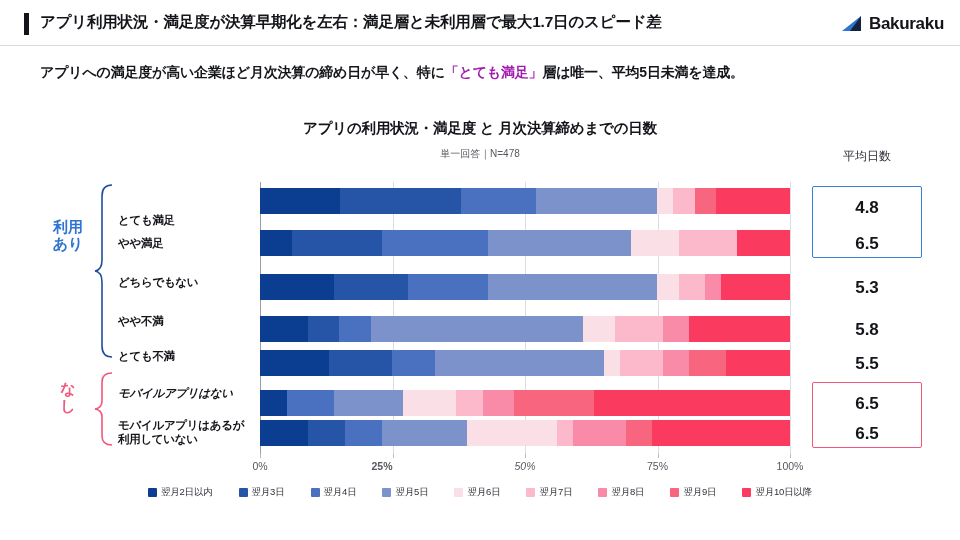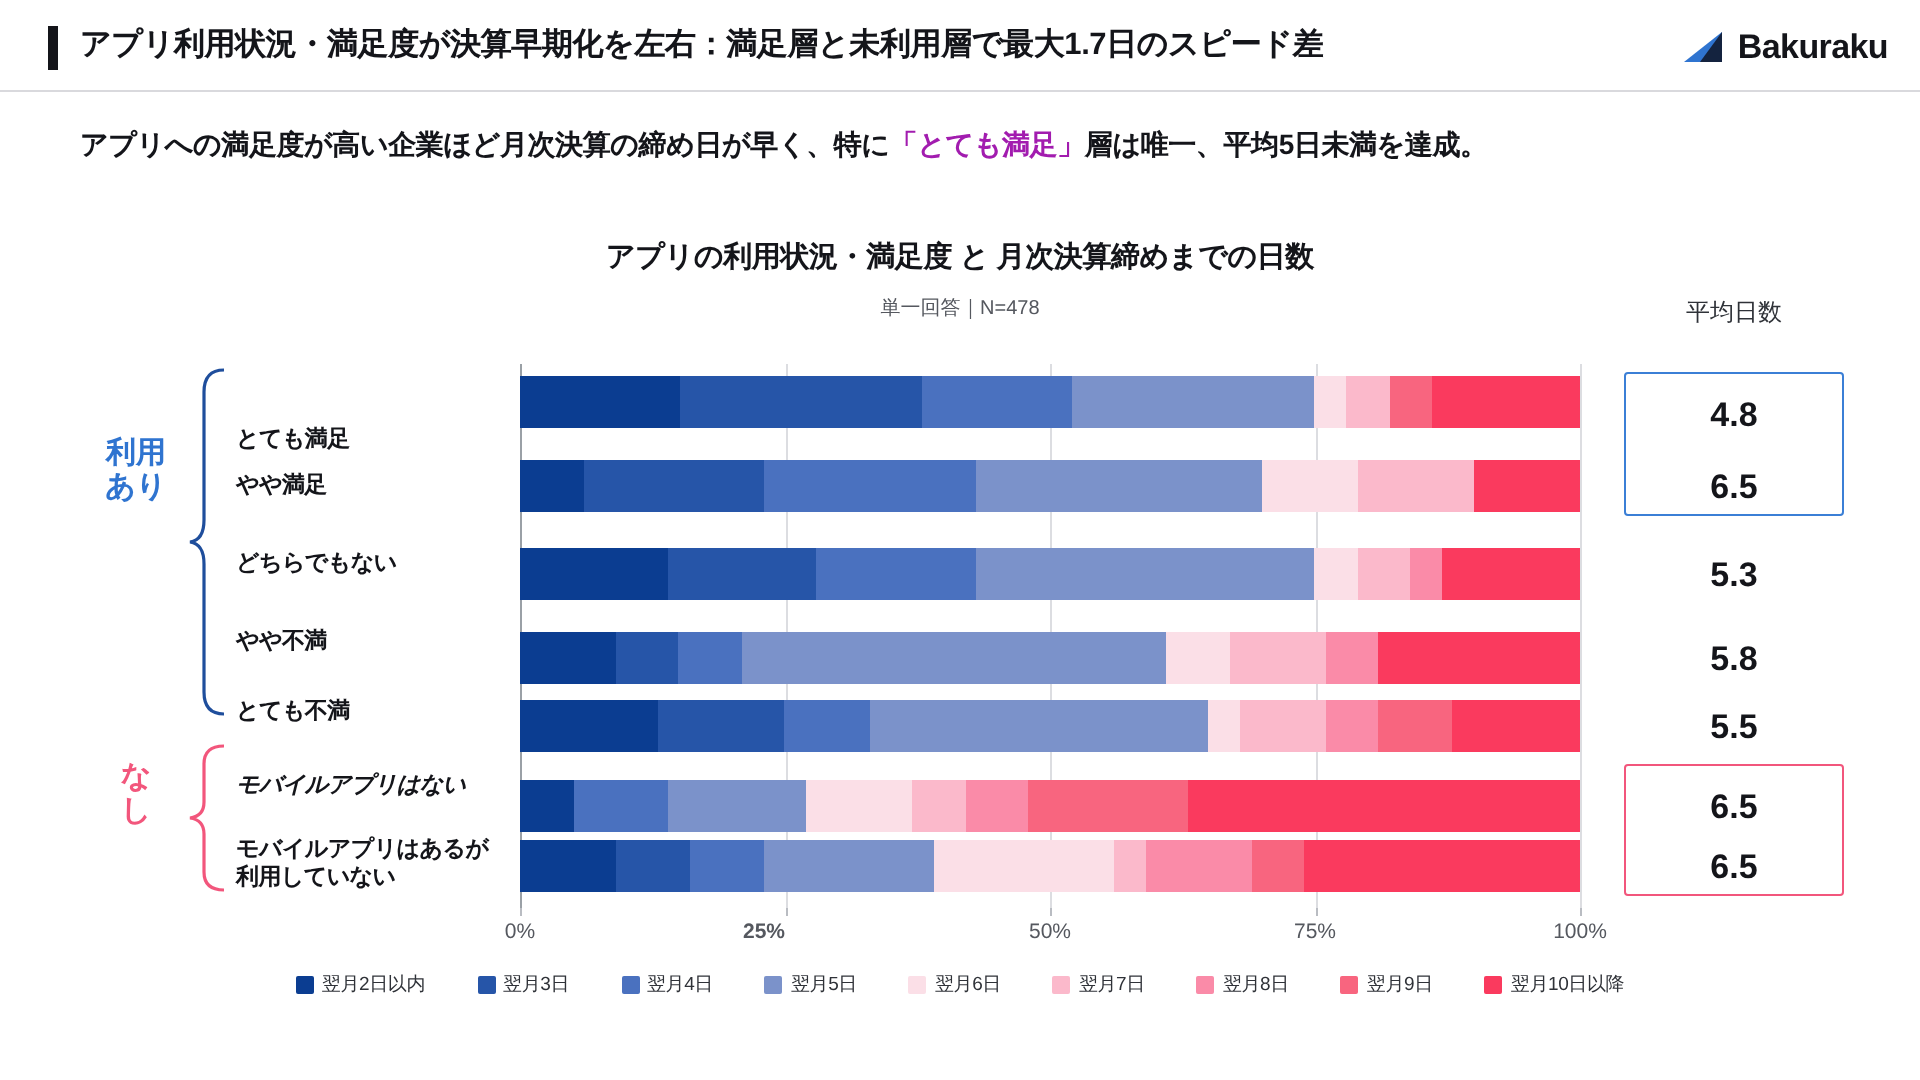--- a/index.html
+++ b/index.html
@@ -207,21 +207,21 @@
 
   <div class="plot" id="plot">
       <div class="axisline" style="left: 0px;"></div>
       <div class="tick" style="left: 0px;"></div>
       <div class="xlab" style="left: 0px;">0%</div>
       <div class="gridline" style="left: 132.5px;"></div>
       <div class="tick" style="left: 132.5px;"></div>
       <div class="xlab" style="left: 122px; font-weight: bold;">25%</div>
       <div class="gridline" style="left: 265px;"></div>
       <div class="tick" style="left: 265px;"></div>
-      <div class="xlab" style="left: 265px;">50%</div>
+      <div class="xlab" style="left: 265px; font-style: italic;">50%</div>
       <div class="gridline" style="left: 397.5px;"></div>
       <div class="tick" style="left: 397.5px;"></div>
       <div class="xlab" style="left: 397.5px;">75%</div>
       <div class="gridline" style="left: 530px;"></div>
       <div class="tick" style="left: 530px;"></div>
       <div class="xlab" style="left: 530px;">100%</div>
       <div class="bar" style="top: 6px;">
         <div class="seg" title="翌月2日以内" style="width: 15%; background: rgb(11, 61, 145);"></div>
         <div class="seg" title="翌月3日" style="width: 23%; background: rgb(38, 85, 168);"></div>
         <div class="seg" title="翌月4日" style="width: 14%; background: rgb(74, 113, 191);"></div>

